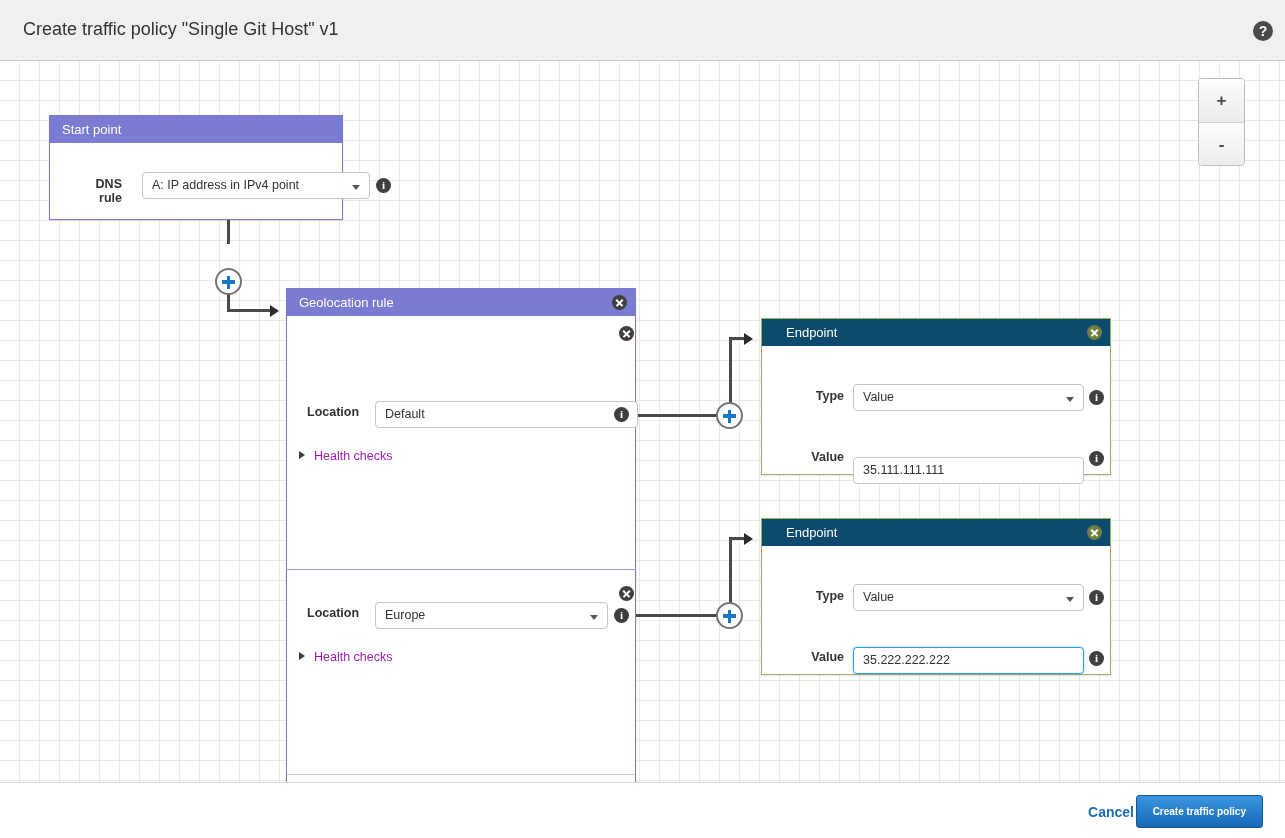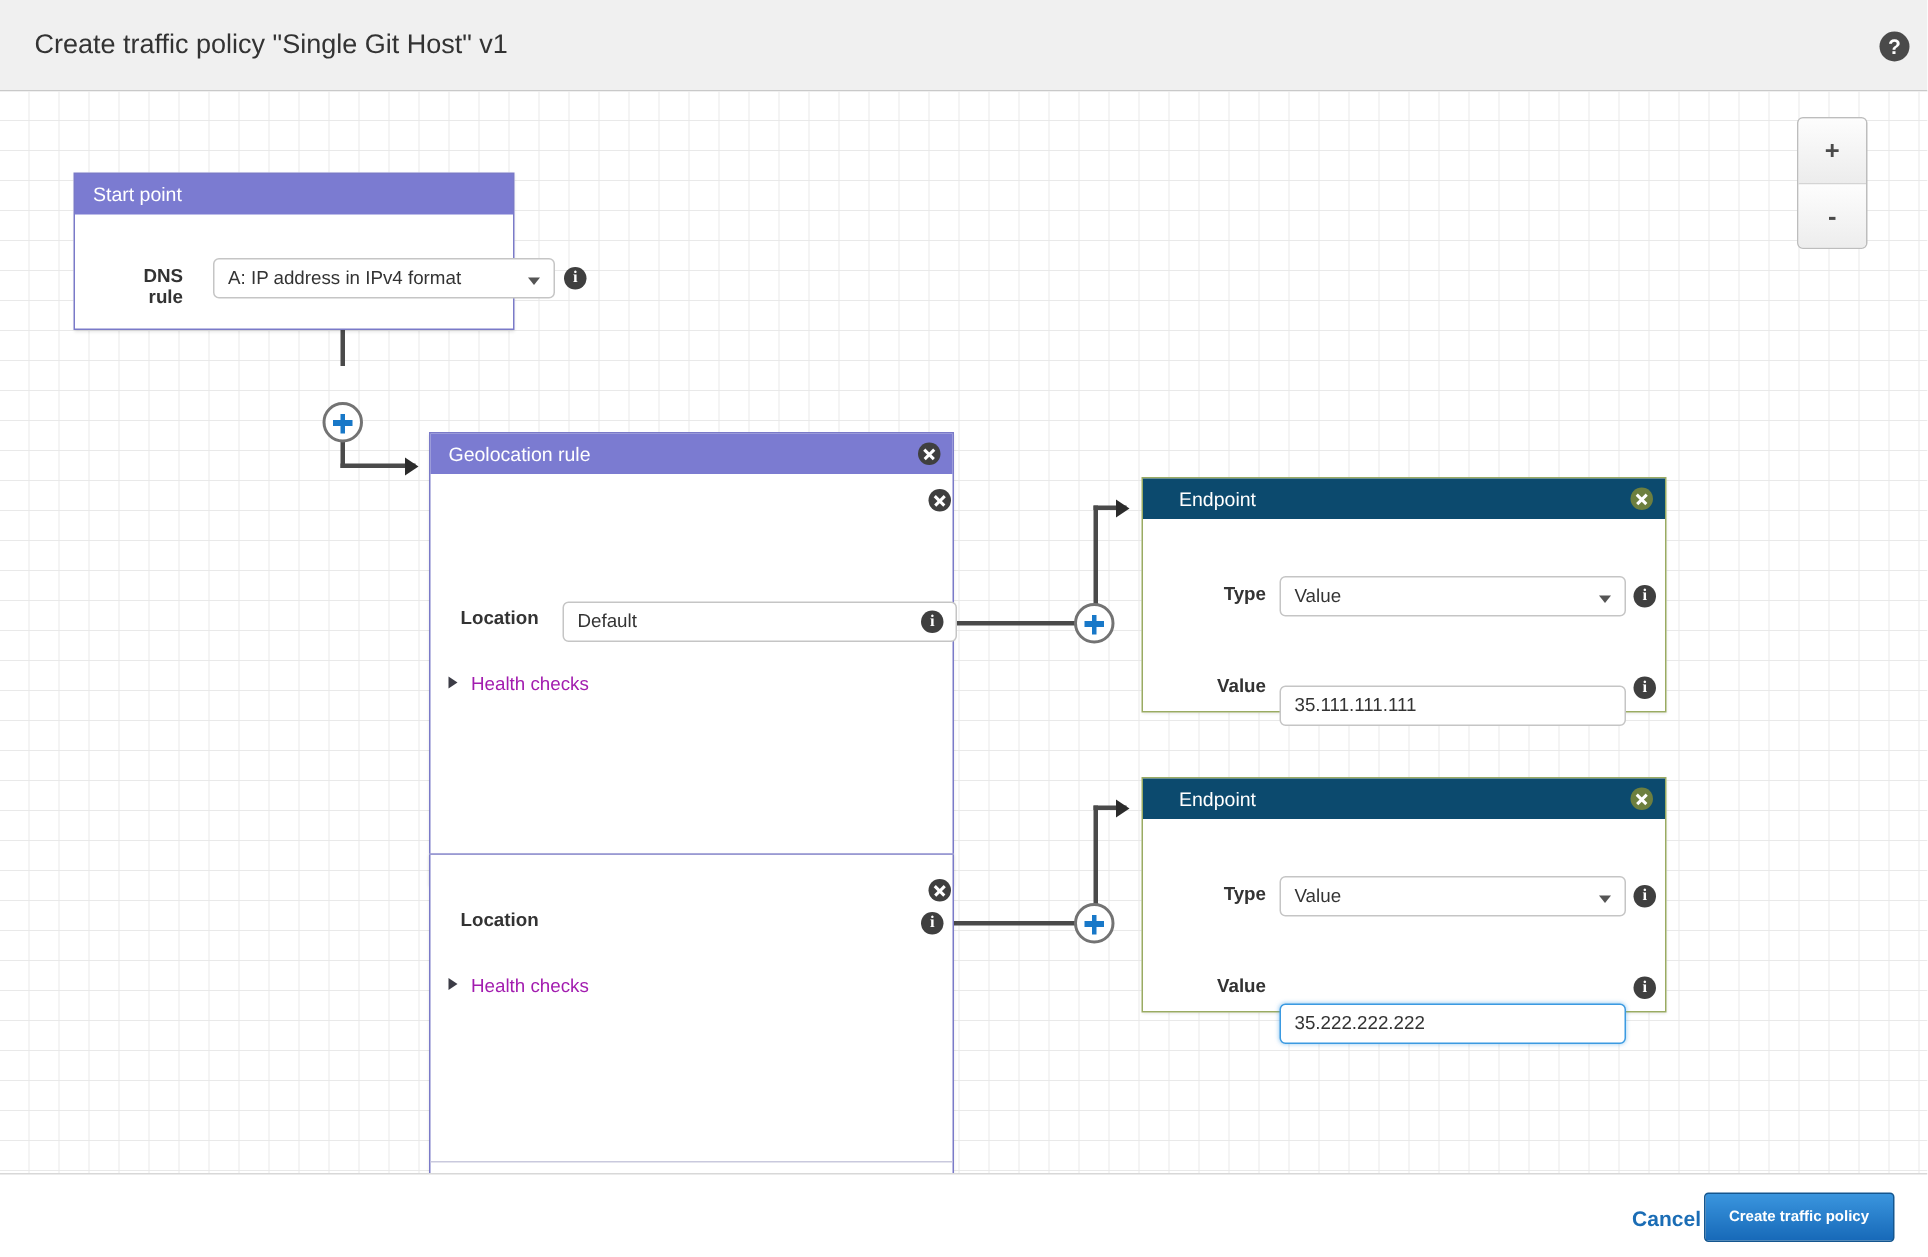--- a/index.html
+++ b/index.html
@@ -267,21 +267,21 @@
     <div class="conn conn-v" style="left:729px; top:476px; height:68px;"></div>
     <div class="conn conn-h" style="left:729px; top:476px; width:22px;"></div>
     <div class="arrow-right" style="left:744px; top:472px;"></div>
 
     <div class="node" style="left:49px; top:54px; width:294px; height:105px;">
       <div class="node-header">
         <span>Start point</span>
       </div>
       <div class="field-label" style="left:20px; top:61px; width:52px;">DNS rule</div>
       <div class="select-box" style="left:92px; top:56px; width:228px;">
-        <span>A: IP address in IPv4 format</span>
+        <span>A: IP address in IPv4 point</span>
         <span class="caret"></span>
       </div>
       <div class="info-icon" style="left:326px; top:62px;">i</div>
     </div>
 
     <div class="node" style="left:286px; top:227px; width:350px; height:302px;">
       <div class="node-header">
         <span>Geolocation rule</span>
         <span class="hdr-close"></span>
       </div>
@@ -295,20 +295,24 @@
       <div class="info-icon" style="left:327px; top:118px;">i</div>
       <div class="disclosure" style="left:12px; top:160px;">
         <span class="tri"></span><span>Health checks</span>
       </div>
     </div>
 
     <div class="node" style="left:286px; top:508px; width:350px; height:245px;">
       <div class="divider" style="left:-1px; top:-1px; width:350px;"></div>
       <div class="row-close" style="left:332px; top:16px;"></div>
       <div class="field-label" style="left:20px; top:36px; width:52px;">Location</div>
+      <div class="select-box" style="left:88px; top:32px; width:233px;">
+        <span>Europe</span>
+        <span class="caret"></span>
+      </div>
       <div class="info-icon" style="left:327px; top:38px;">i</div>
       <div class="disclosure" style="left:12px; top:80px;">
         <span class="tri"></span><span>Health checks</span>
       </div>
       <div class="divider" style="left:0px; top:204px; width:348px; background:#c9c9dd;"></div>
 
     </div>
 
     <div class="node green" style="left:761px; top:257px; width:350px; height:157px;">
       <div class="node-header">
@@ -331,21 +335,21 @@
         <span>Endpoint</span>
         <span class="hdr-close"></span>
       </div>
       <div class="field-label" style="left:22px; top:70px; width:60px;">Type</div>
       <div class="select-box" style="left:91px; top:65px; width:231px;">
         <span>Value</span>
         <span class="caret"></span>
       </div>
       <div class="info-icon" style="left:327px; top:71px;">i</div>
       <div class="field-label" style="left:22px; top:131px; width:60px;">Value</div>
-      <div class="text-box focused" style="left:91px; top:138px; width:231px;">35.222.222.222</div>
+      <div class="text-box focused" style="left:91px; top:116px; width:231px;">35.222.222.222</div>
       <div class="info-icon" style="left:327px; top:132px;">i</div>
     </div>
 
   </div>
 
   <div id="footer">
     <div id="cancel-link">Cancel</div>
     <div id="create-btn">Create traffic policy</div>
   </div>
 

